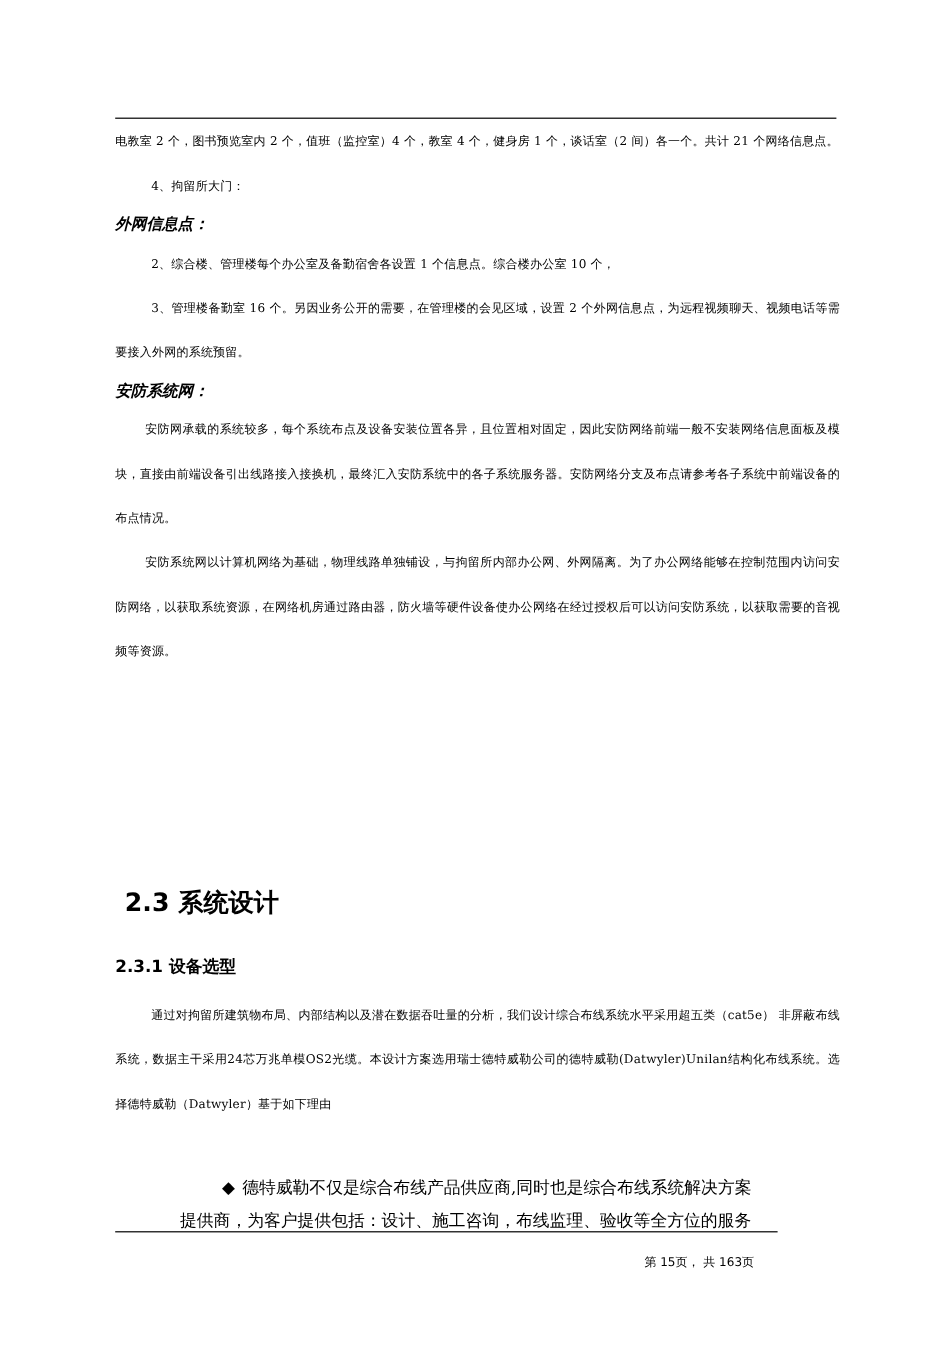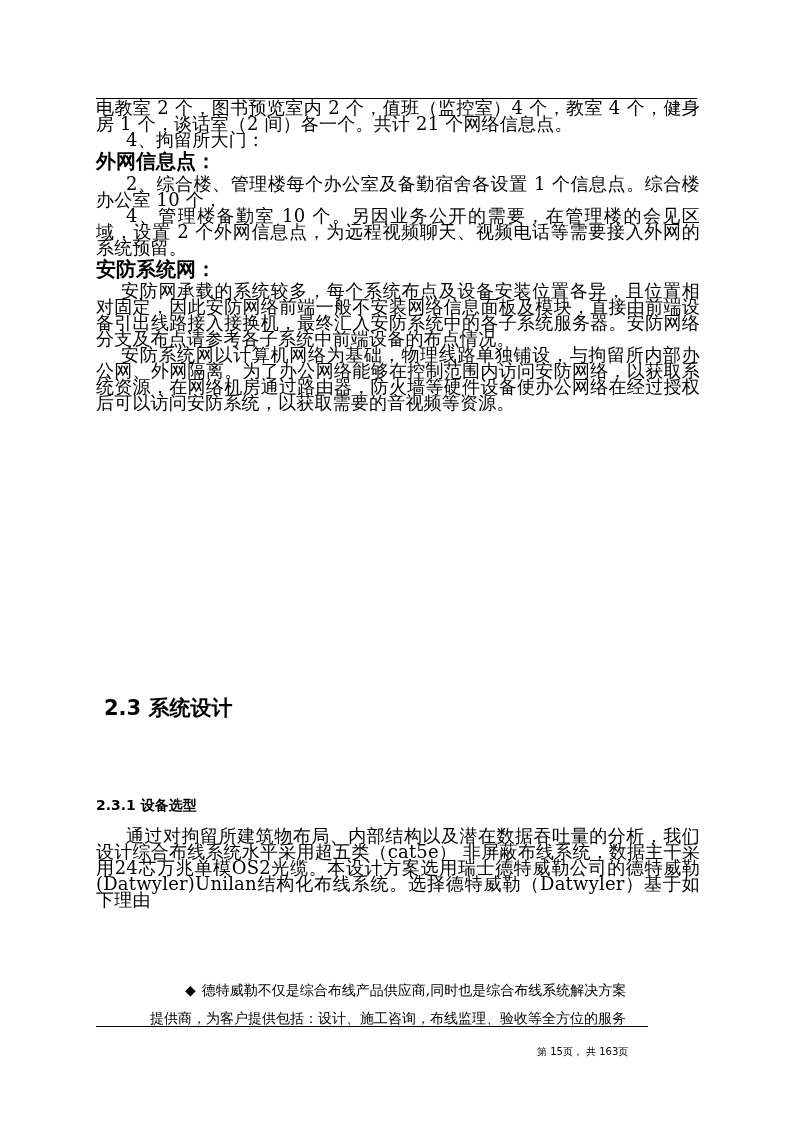--- a/index.html
+++ b/index.html
@@ -23,43 +23,44 @@
       height: 0;
       border-top: 1px solid #000;
     }
     .content {
       position: absolute;
       left: 96px;
       top: 100px;
       width: 604px;
     }
     .p {
-      font-size: 18px;
-      line-height: 16px;
+      font-size: 10px;
+      line-height: 37px;
       margin: 0;
       letter-spacing: 0.2px;
       text-align: justify;
     }
     .indent { text-indent: 30px; }
     .indent2 { text-indent: 25px; }
     .bold-label {
       font-family: "DejaVu Sans", "Liberation Sans", sans-serif;
       font-weight: bold;
-      font-size: 20px;
+      font-size: 13px;
       line-height: 27.5px;
       margin: 0;
+      font-style: italic;
     }
     .h2 {
       font-family: "DejaVu Sans", "Liberation Sans", sans-serif;
       font-weight: bold;
       font-size: 21px;
       margin: 0;
       position: absolute;
       left: 104px;
-      top: 694px;
+      top: 738px;
     }
     .h3 {
       font-family: "DejaVu Sans", "Liberation Sans", sans-serif;
       font-weight: bold;
       font-size: 14px;
       margin: 0;
       position: absolute;
       left: 96px;
       top: 797px;
     }
@@ -104,21 +105,21 @@
 <body>
 
 <div class="top-rule"></div>
 
 <div class="content">
   <p class="p">电教室 2 个，图书预览室内 2 个，值班（监控室）4 个，教室 4 个，健身房 1 个，谈话室（2 间）各一个。共计 21 个网络信息点。</p>
   <p class="p indent">4、拘留所大门：</p>
 
   <p class="bold-label">外网信息点：</p>
   <p class="p indent">2、综合楼、管理楼每个办公室及备勤宿舍各设置 1 个信息点。综合楼办公室 10 个，</p>
-  <p class="p indent">4、管理楼备勤室 10 个。另因业务公开的需要，在管理楼的会见区域，设置 2 个外网信息点，为远程视频聊天、视频电话等需要接入外网的系统预留。</p>
+  <p class="p indent">3、管理楼备勤室 16 个。另因业务公开的需要，在管理楼的会见区域，设置 2 个外网信息点，为远程视频聊天、视频电话等需要接入外网的系统预留。</p>
 
   <p class="bold-label">安防系统网：</p>
   <p class="p indent2">安防网承载的系统较多，每个系统布点及设备安装位置各异，且位置相对固定，因此安防网络前端一般不安装网络信息面板及模块，直接由前端设备引出线路接入接换机，最终汇入安防系统中的各子系统服务器。安防网络分支及布点请参考各子系统中前端设备的布点情况。</p>
   <p class="p indent2">安防系统网以计算机网络为基础，物理线路单独铺设，与拘留所内部办公网、外网隔离。为了办公网络能够在控制范围内访问安防网络，以获取系统资源，在网络机房通过路由器，防火墙等硬件设备使办公网络在经过授权后可以访问安防系统，以获取需要的音视频等资源。</p>
 </div>
 
 <h2 class="h2">2.3 系统设计</h2>
 <h3 class="h3">2.3.1 设备选型</h3>
 
 <div class="content2">

